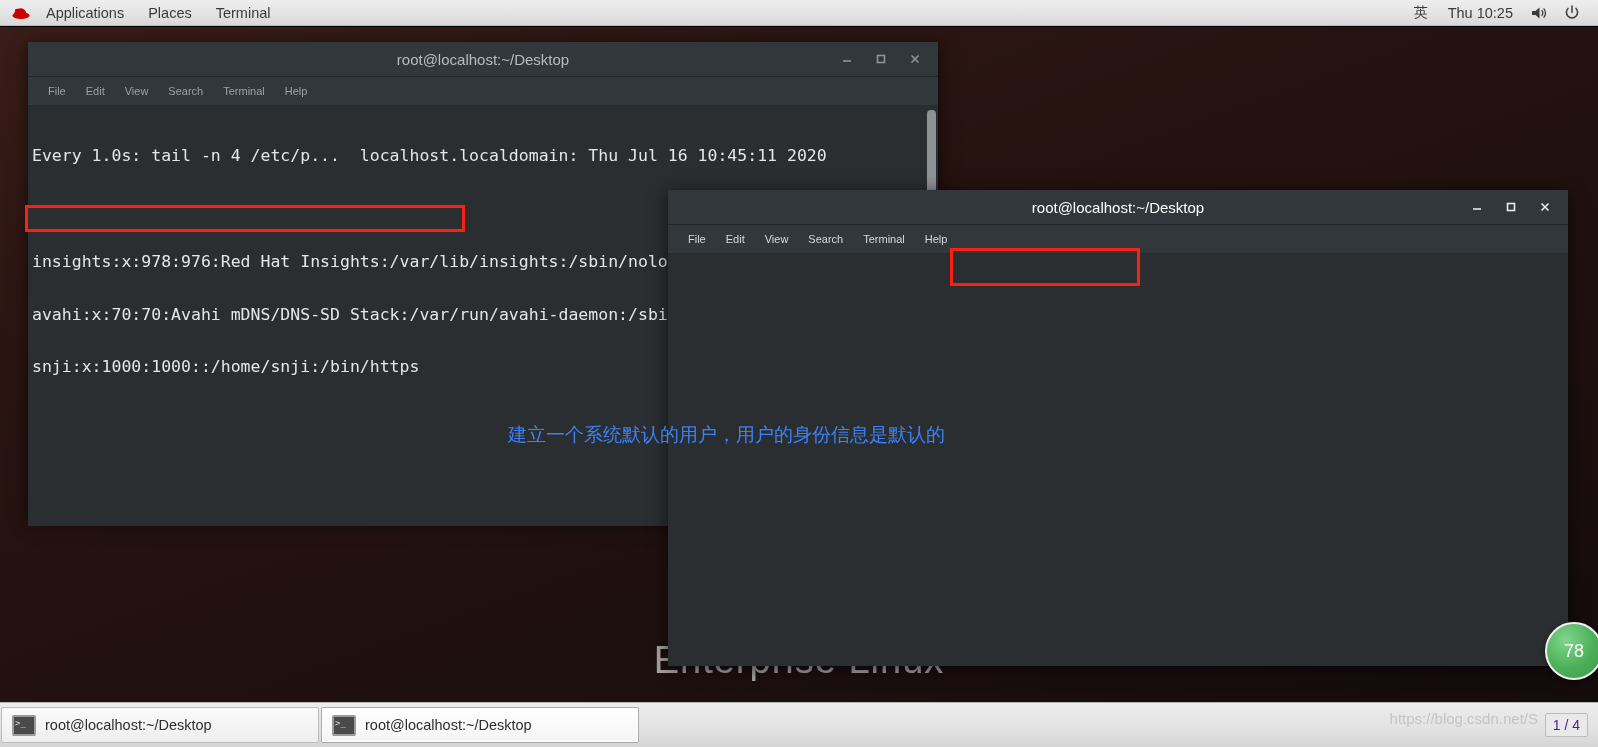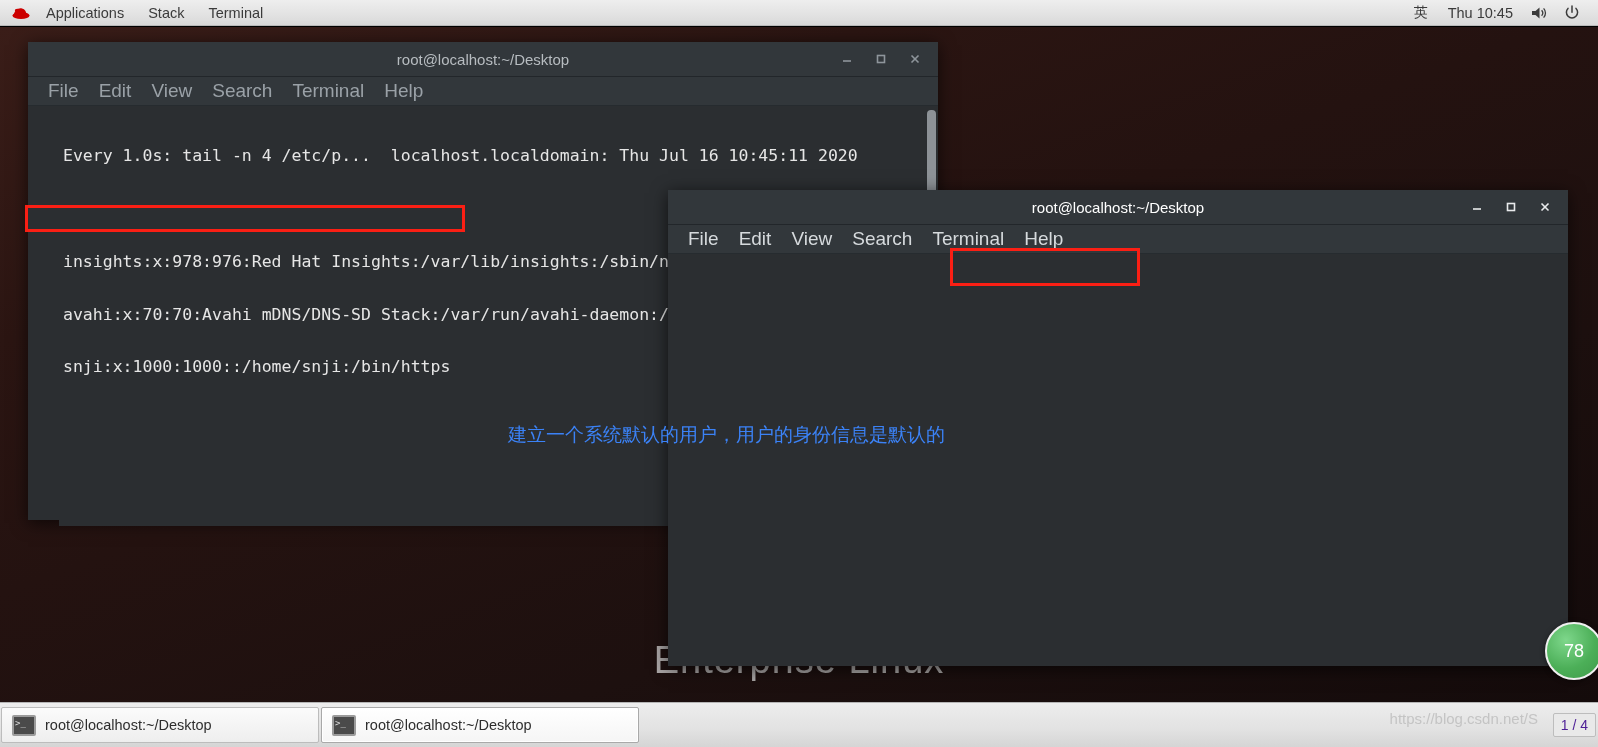--- a/index.html
+++ b/index.html
@@ -118,39 +118,38 @@
   .term-menubar {
     height: 28px;
     background: #32373b;
     display: flex;
     align-items: center;
     padding-left: 10px;
     border-bottom: 1px solid #262b2f;
   }
   .term-menu {
     padding: 0 10px;
-    font-size: 19px;
+    font-size: 11px;
     line-height: 28px;
     cursor: default;
     white-space: nowrap;
   }
   .term-unfocused .term-menu { color: #9aa1a7; }
   .term-focused .term-menu { color: #d6dadd; }
 
   .term-body {
     position: relative;
     background: #2b2e31;
     overflow: hidden;
     font-family: "DejaVu Sans Mono", "Liberation Mono", monospace;
     font-size: 16.5px;
     line-height: 17.6px;
     color: #e6e6e6;
     padding: 6px 0 0 4px;
     white-space: pre;
-    margin-left: 31px;
   }
   .term-line { height: 17.6px; white-space: pre; }
 
   .term-scrollbar {
     position: absolute;
     top: 0; right: 0;
     width: 13px;
     height: 100%;
     background: #2b2e31;
   }
@@ -248,21 +247,21 @@
     left: 1px; top: -2px;
     color: #dcdcdc;
     font-family: "DejaVu Sans Mono", monospace;
     font-size: 9px;
     line-height: 17px;
   }
   .taskbar-right {
     margin-left: auto;
     display: flex;
     align-items: center;
-    padding-right: 2px;
+    padding-right: 10px;
     position: relative;
   }
   .watermark {
     position: absolute;
     right: 60px;
     bottom: 10px;
     color: #c4c4c4;
     font-size: 15px;
     white-space: nowrap;
     user-select: none;
@@ -289,26 +288,26 @@
   <div class="topbar">
     <div class="topbar-left">
       <div class="redhat-logo">
         <svg width="20" height="14" viewBox="0 0 20 14" aria-hidden="true">
           <ellipse cx="10" cy="9.5" rx="8.5" ry="3.6" fill="#cc0000"></ellipse>
           <path d="M3 9 C3 4.5, 7 1.5, 11 2.4 C14 3.1, 15.5 5.5, 15 8.2 Z" fill="#cc0000"></path>
           <ellipse cx="6.2" cy="4.3" rx="2.4" ry="1.5" fill="#cc0000"></ellipse>
         </svg>
       </div>
       <div class="menu-item">Applications</div>
-      <div class="menu-item">Stack</div>
+      <div class="menu-item">Places</div>
       <div class="menu-item">Terminal</div>
     </div>
     <div class="topbar-right">
       <div class="ime-indicator">英</div>
-      <div class="clock">Thu 10:45</div>
+      <div class="clock">Thu 10:25</div>
       <div class="tray-icon">
         <svg width="17" height="14" viewBox="0 0 17 14" aria-hidden="true">
           <path d="M1 5 L4.5 5 L8.5 1.5 L8.5 12.5 L4.5 9 L1 9 Z" fill="#3b3b3b"></path>
           <path d="M10.6 4.2 A4.2 4.2 0 0 1 10.6 9.8" stroke="#3b3b3b" stroke-width="1.3" fill="none"></path>
           <path d="M12.6 2.4 A6.6 6.6 0 0 1 12.6 11.6" stroke="#3b3b3b" stroke-width="1.3" fill="none"></path>
         </svg>
       </div>
       <div class="tray-icon">
         <svg width="16" height="16" viewBox="0 0 16 16" aria-hidden="true">
           <path d="M4 3.4 A5.6 5.6 0 1 0 12 3.4" stroke="#3b3b3b" stroke-width="1.5" fill="none" stroke-linecap="round"></path>

